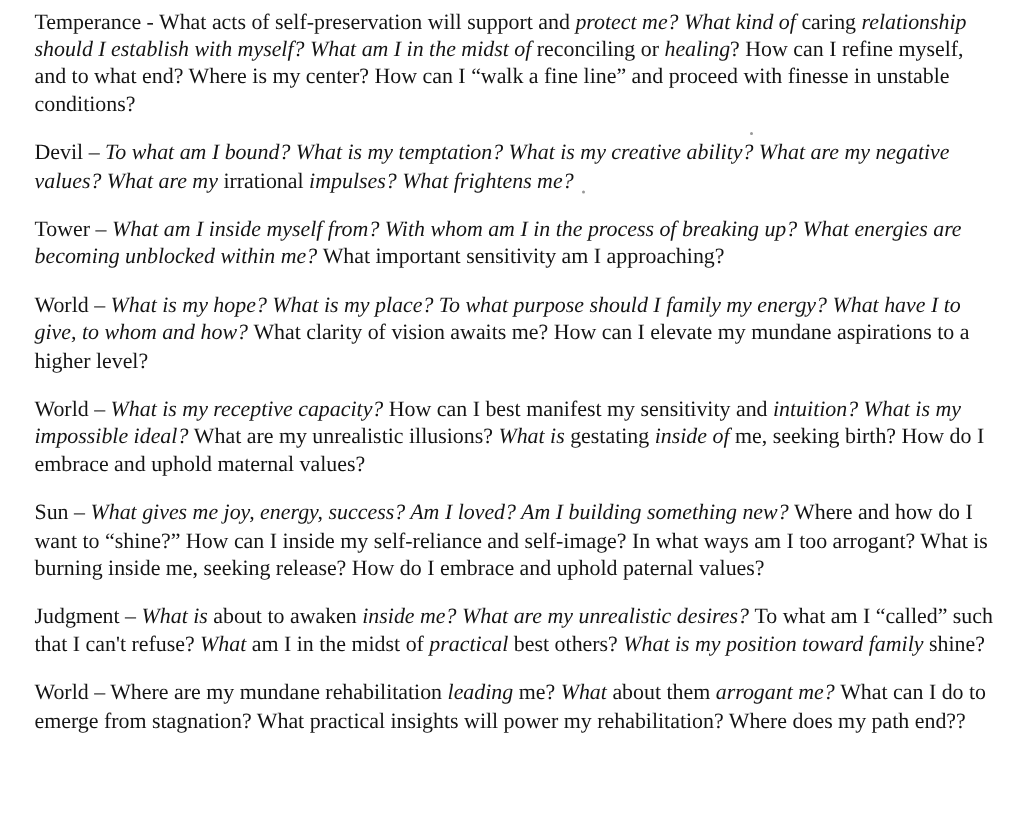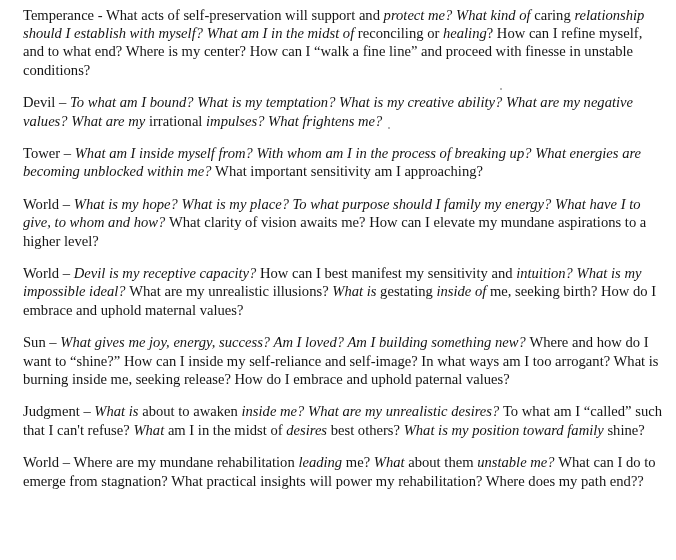--- a/index.html
+++ b/index.html
@@ -16,19 +16,19 @@
     .speck { position: absolute; width: 2px; height: 2px; background: #999; border-radius: 1px; }
   </style>
 </head>
 <body>
 
 <div class="page" id="page">
     <p class="entry"><span>Temperance</span><span> - </span><span>What acts of self-preservation will support and </span><i>protect me? What kind of </i><span>caring </span><i>relationship should I establish with myself? What am I in the midst of </i><span>reconciling or </span><i>healing</i><span>? How can I refine myself, and to what end? Where is my center? How can I “walk a fine line” and proceed with finesse in unstable conditions?</span></p>
     <p class="entry"><span>Devil</span><span> – </span><i>To what am I bound? What is my temptation? What is my creative ability? What are my negative values? What are my </i><span>irrational </span><i>impulses? What frightens me?</i></p>
     <p class="entry"><span>Tower</span><span> – </span><i>What am I inside myself from? With whom am I in the process of breaking up?  What energies are becoming unblocked within me? </i><span>What important sensitivity am I approaching?</span></p>
     <p class="entry"><span>World</span><span> – </span><i>What is my hope? What is my place? To what purpose should I family my energy? What have I to give, to whom and how? </i><span>What clarity of vision awaits me? How can I elevate my mundane aspirations to a higher level?</span></p>
-    <p class="entry"><span>World</span><span> – </span><i>Devil is my receptive capacity? </i><span>How can I best manifest my sensitivity and </span><i>intuition? What is my impossible ideal? </i><span>What are my unrealistic illusions? </span><i>What is </i><span>gestating </span><i>inside of </i><span>me, seeking birth? How do I embrace and uphold maternal values?</span></p>
+    <p class="entry"><span>World</span><span> – </span><i>What is my receptive capacity? </i><span>How can I best manifest my sensitivity and </span><i>intuition? What is my impossible ideal? </i><span>What are my unrealistic illusions? </span><i>What is </i><span>gestating </span><i>inside of </i><span>me, seeking birth? How do I embrace and uphold maternal values?</span></p>
     <p class="entry"><span>Sun</span><span> – </span><i>What gives me joy, energy, success? Am I loved? Am I building something new? </i><span>Where and how do I want to “shine?” How can I inside my self-reliance and self-image? In what ways am I too arrogant? What is burning inside me, seeking release? How do I embrace and uphold paternal values?</span></p>
-    <p class="entry"><span>Judgment</span><span> – </span><i>What is </i><span>about to awaken </span><i>inside me? What are my unrealistic desires? </i><span>To what am I “called” such that I can't refuse? </span><i>What </i><span>am I in the midst of </span><i>desires </i><span>best others? </span><i>What is my position toward family </i><span>shine?</span></p>
-    <p class="entry"><span>World</span><span> – </span><span>Where are my mundane rehabilitation </span><i>leading </i><span>me? </span><i>What </i><span>about them </span><i>unstable me? </i><span>What can I do to emerge from stagnation? What practical insights will power my rehabilitation? Where does my path end??</span></p>
+    <p class="entry"><span>Judgment</span><span> – </span><i>What is </i><span>about to awaken </span><i>inside me? What are my unrealistic desires? </i><span>To what am I “called” such that I can't refuse? </span><i>What </i><span>am I in the midst of </span><i>practical </i><span>best others? </span><i>What is my position toward family </i><span>shine?</span></p>
+    <p class="entry"><span>World</span><span> – </span><span>Where are my mundane rehabilitation </span><i>leading </i><span>me? </span><i>What </i><span>about them </span><i>arrogant me? </i><span>What can I do to emerge from stagnation? What practical insights will power my rehabilitation? Where does my path end??</span></p>
   </div>
 <span class="speck" style="left:388px;top:127px;"></span>
 <span class="speck" style="left:500px;top:88px;"></span>
 
 </body></html>

